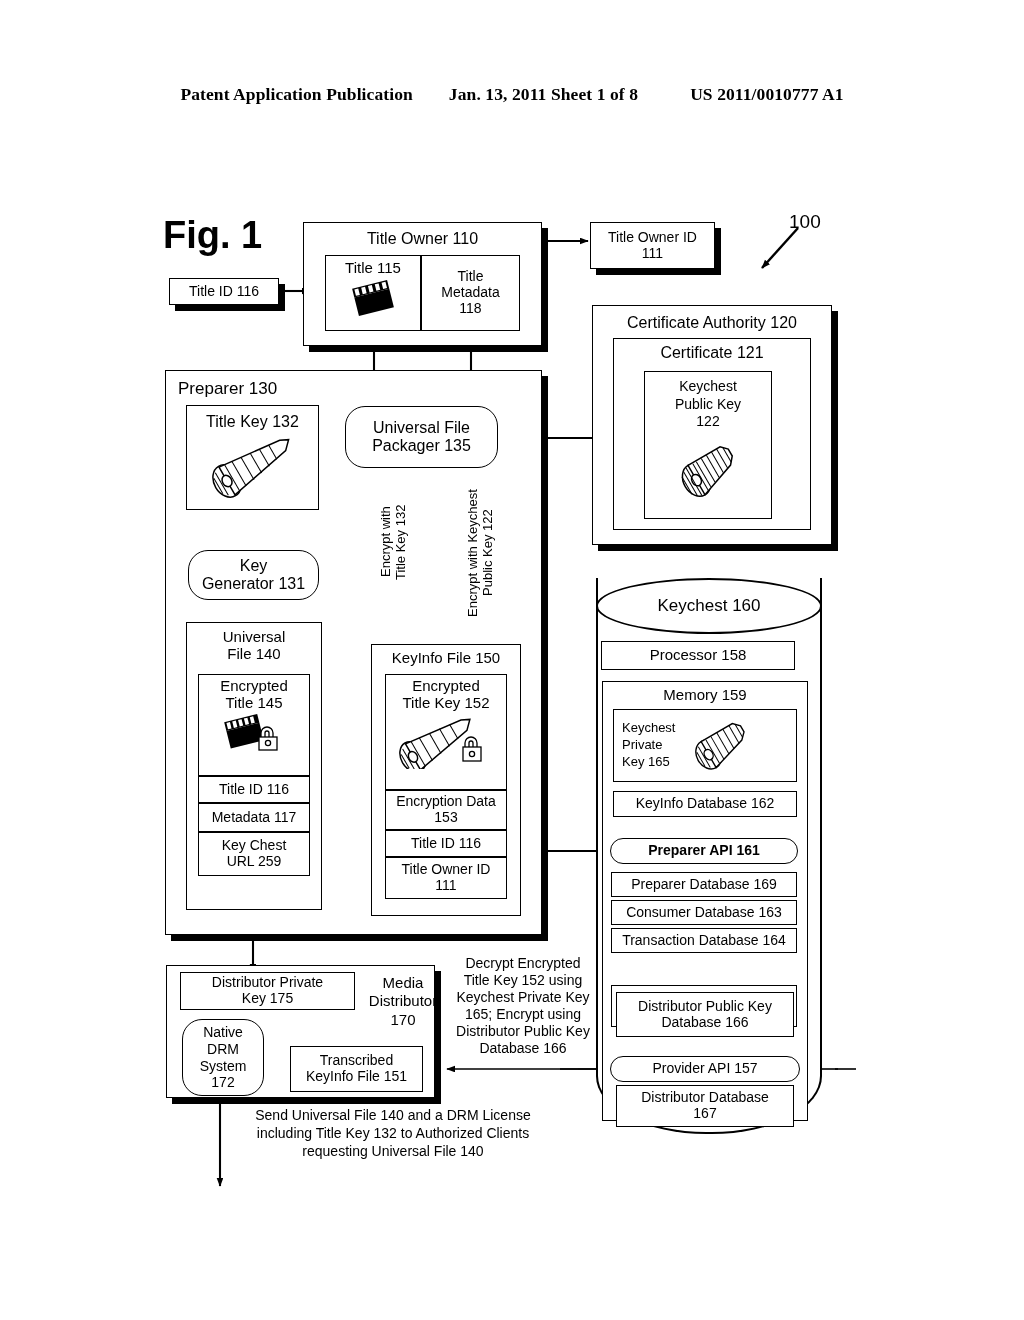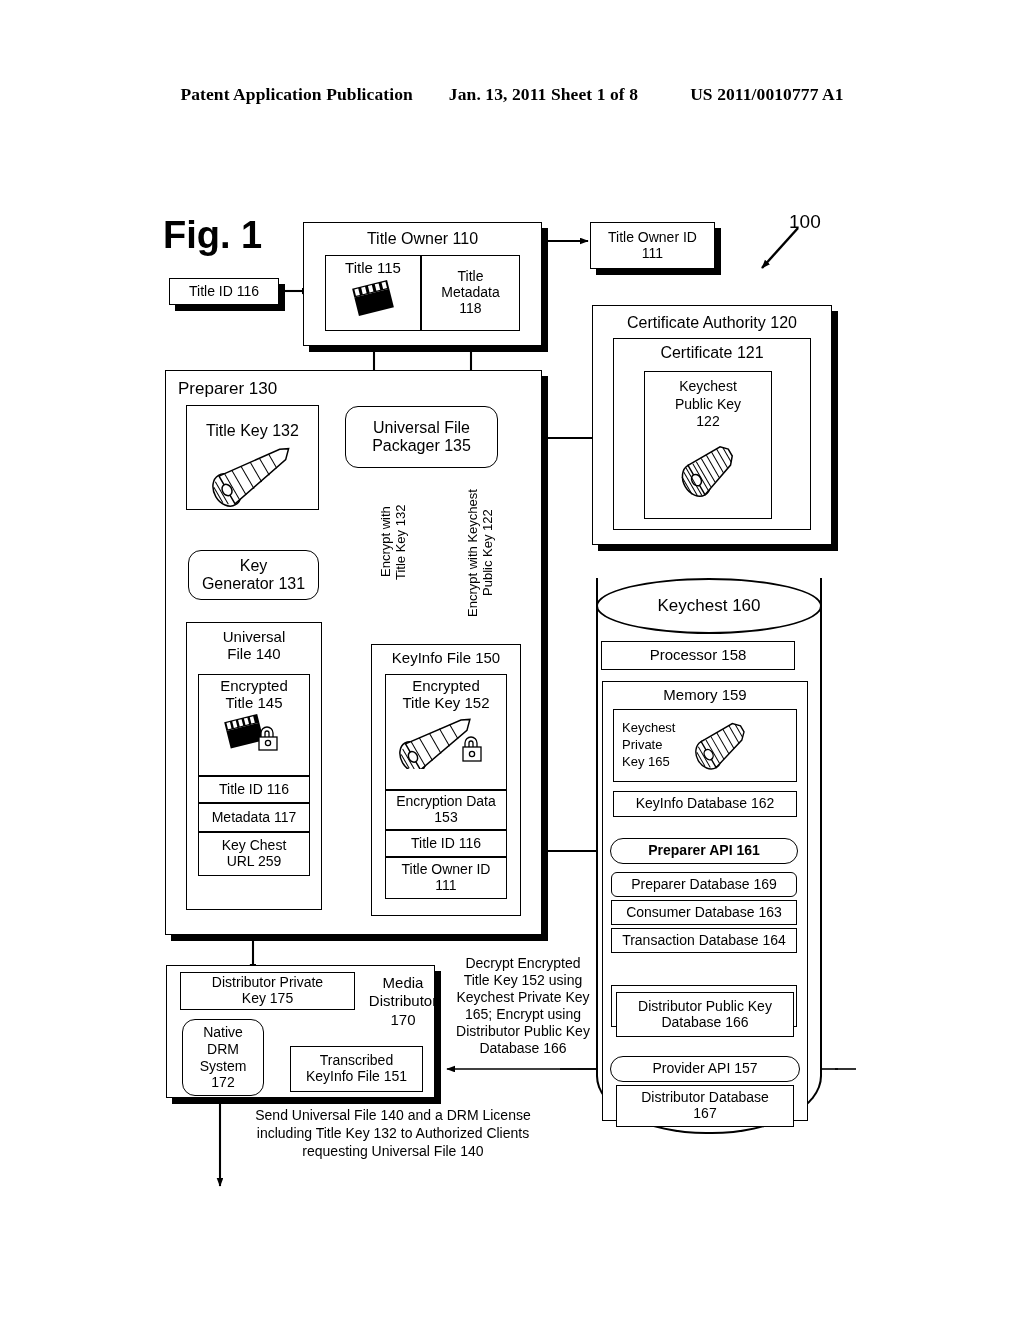--- a/index.html
+++ b/index.html
@@ -22,21 +22,21 @@
   }
   #pub-header .h-left{ }
   #pub-header .h-mid{ margin-left:36px; }
   #pub-header .h-right{ margin-left:52px; }
 
   
   .bx{ position:absolute; border:1.6px solid #000; background:#fff;
        display:flex; flex-direction:column; align-items:center;
        justify-content:center; text-align:center; line-height:1.12; }
   .shadow{ box-shadow:6px 6px 0 0 #000; }
-  .rnd{ border-radius:13px; }
+  .rnd{ border-radius:20px; }
   .pill{ border-radius:999px; }
   .fig{ position:absolute; font-weight:bold; font-family:"Liberation Sans",sans-serif; }
 
   
   .t13{ font-size:13px; }
   .t14{ font-size:14px; }
   .t15{ font-size:15px; }
   .t16{ font-size:16px; }
   .t17{ font-size:17px; }
 
@@ -201,21 +201,21 @@
         </g>
       </g>
     </svg>
   </span>
 </div>
 
 <div class="bx shadow" style="left:165px; top:370px; width:377px; height:565px; justify-content:flex-start; align-items:flex-start;">
   <div class="t17" style="margin:8px 0 0 12px;">Preparer 130</div>
 </div>
 
-<div class="bx t16" style="left:186px; top:405px; width:133px; height:105px; justify-content:flex-start; padding-top:16px;">
+<div class="bx t16" style="left:186px; top:405px; width:133px; height:105px; justify-content:flex-start; padding-top:7px;">
   <span>Title Key 132</span>
   <span style="margin-top:2px;">
     <svg width="104" height="66" viewBox="0 0 104 66">
       <g transform="rotate(-30 52 33)" fill="#fff" stroke="#000" stroke-width="1.5">
         <ellipse cx="22" cy="33" rx="13" ry="17"></ellipse>
         <path d="M22 17 L88 24 L96 28 L88 36 L22 49 Z"></path>
         <ellipse cx="22" cy="33" rx="4.6" ry="6"></ellipse>
       </g>
       <g stroke="#000" stroke-width="1" fill="none" transform="rotate(-30 52 33)">
         <line x1="12" y1="24" x2="12" y2="42"></line>
@@ -371,21 +371,21 @@
 </div>
 
 <div class="bx t14" style="left:613px; top:791px; width:184px; height:26px; border-width:1.2px;">
   <span>KeyInfo Database 162</span>
 </div>
 
 <div class="bx pill t14" style="left:610px; top:838px; width:188px; height:26px; border-width:1.4px;font-weight:bold;">
   <span>Preparer API 161</span>
 </div>
 
-<div class="bx t14" style="left:611px; top:872px; width:186px; height:25px; border-width:1.2px;border-radius:6px;">
+<div class="bx t14" style="left:611px; top:872px; width:186px; height:25px; border-width:1.2px;">
   <span>Preparer Database 169</span>
 </div>
 <div class="bx t14" style="left:611px; top:900px; width:186px; height:25px; border-width:1.2px;">
   <span>Consumer Database 163</span>
 </div>
 <div class="bx t14" style="left:611px; top:928px; width:186px; height:25px; border-width:1.2px;">
   <span>Transaction Database 164</span>
 </div>
 <div class="bx t14" style="left:611px; top:959px; width:186px; height:42px; border-width:1.2px;margin-top:26px;">
   <span>Offer Database 168</span>

